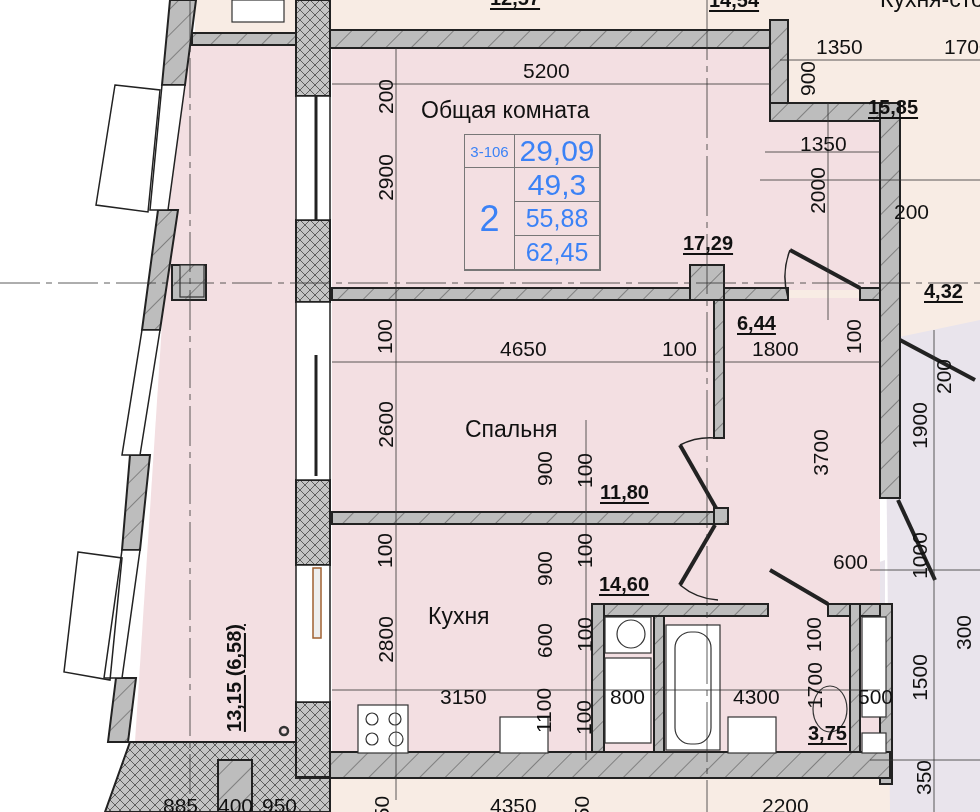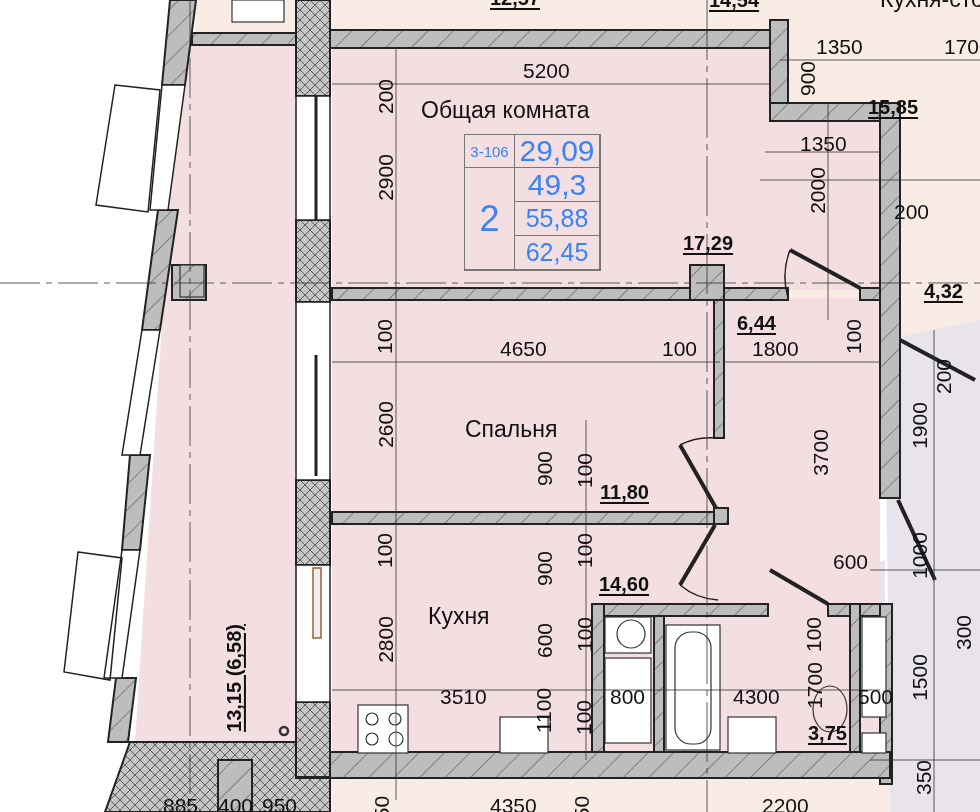--- a/index.html
+++ b/index.html
@@ -189,21 +189,21 @@
 
 <span class="lbl dim" style="left:523px;top:60px;">5200</span>
 <span class="lbl dim" style="left:800px;top:133px;">1350</span>
 <span class="lbl dim" style="left:816px;top:36px;">1350</span>
 <span class="lbl dim" style="left:944px;top:36px;">1700</span>
 <span class="lbl dim" style="left:894px;top:201px;">200</span>
 <span class="lbl dim" style="left:500px;top:338px;">4650</span>
 <span class="lbl dim" style="left:662px;top:338px;">100</span>
 <span class="lbl dim" style="left:752px;top:338px;">1800</span>
 <span class="lbl dim" style="left:833px;top:551px;">600</span>
-<span class="lbl dim" style="left:440px;top:686px;">3510</span>
+<span class="lbl dim" style="left:440px;top:686px;">3150</span>
 <span class="lbl dim" style="left:610px;top:686px;">800</span>
 <span class="lbl dim" style="left:733px;top:686px;">4300</span>
 <span class="lbl dim" style="left:858px;top:686px;">500</span>
 <span class="lbl dim" style="left:163px;top:795px;">885</span>
 <span class="lbl dim" style="left:218px;top:795px;">400</span>
 <span class="lbl dim" style="left:262px;top:795px;">950</span>
 <span class="lbl dim" style="left:490px;top:795px;">4350</span>
 <span class="lbl dim" style="left:762px;top:795px;">2200</span>
 
 <span class="lbl dim vert" style="left:368px;top:86px;">200</span>

